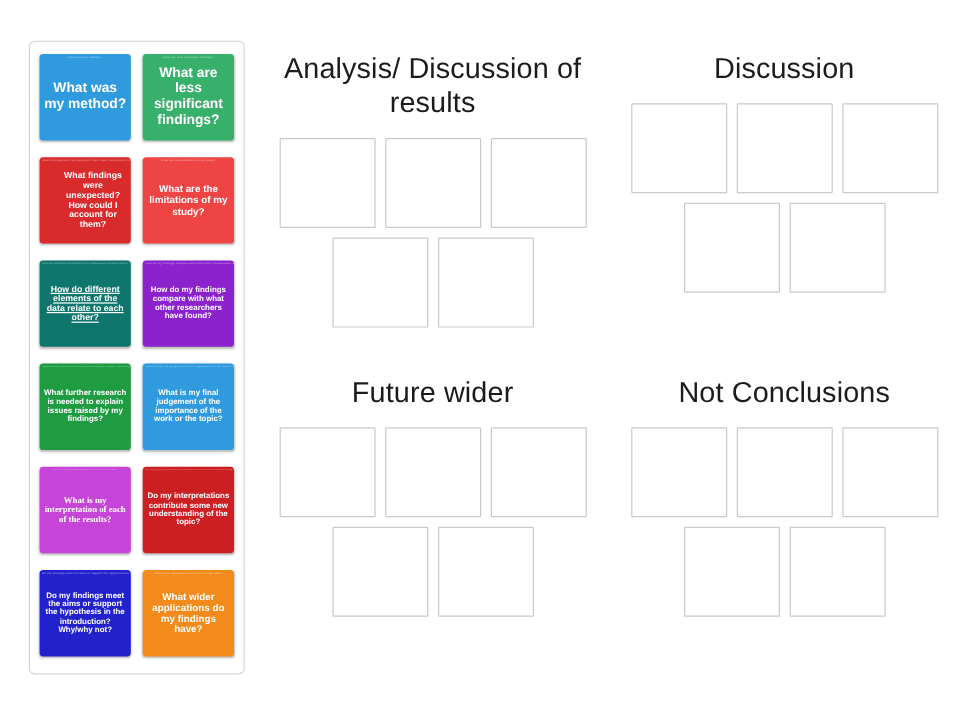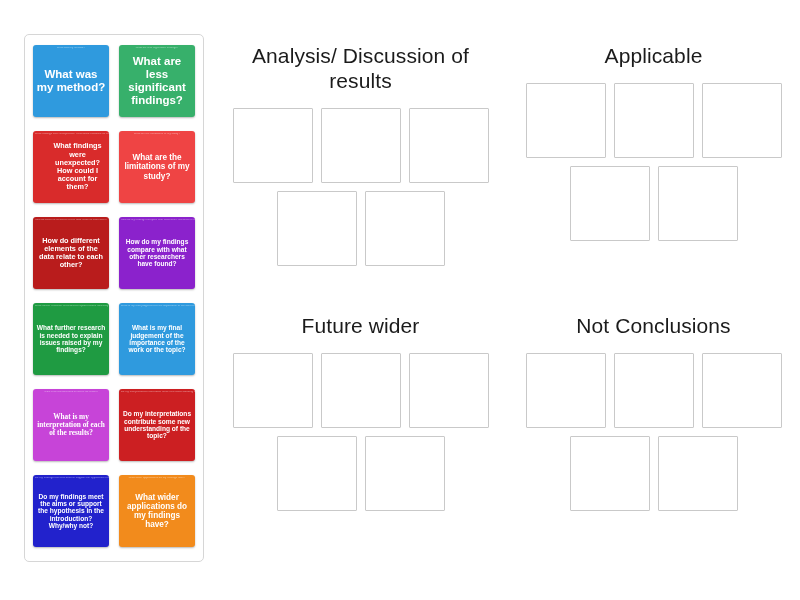--- a/index.html
+++ b/index.html
@@ -106,21 +106,21 @@
   }
 
   .quadrant {
     display: flex;
     flex-direction: column;
     align-items: center;
     padding-top: 10px;
   }
 
   .q-title {
-    font-size: 21px;
+    font-size: 24px;
     color: #1b1b1b;
     font-weight: normal;
     text-align: center;
     line-height: 1.18;
     letter-spacing: 0.1px;
     max-width: 250px;
   }
 
   .slot-area {
     margin-top: 14px;
@@ -161,21 +161,21 @@
           <div class="tile-text">What are less significant findings?</div>
         </div>
         <div class="tile sz-sm" style="background: rgb(217, 43, 43); padding-left: 16px;">
           <div class="ghost">What findings were unexpected? How could I account for them?</div>
           <div class="tile-text">What findings were unexpected? How could I account for them?</div>
         </div>
         <div class="tile sz-md" style="background: #ef4444;">
           <div class="ghost">What are the limitations of my study?</div>
           <div class="tile-text">What are the limitations of my study?</div>
         </div>
-        <div class="tile sz-sm" style="background: #b91c1c;">
+        <div class="tile sz-sm" style="background: #0f766e; text-decoration: underline;">
           <div class="ghost">How do different elements of the data relate to each other?</div>
           <div class="tile-text">How do different elements of the data relate to each other?</div>
         </div>
         <div class="tile sz-xs" style="background: rgb(139, 34, 204);">
           <div class="ghost">How do my findings compare with what other researchers have found?</div>
           <div class="tile-text">How do my findings compare with what other researchers have found?</div>
         </div>
         <div class="tile sz-xs" style="background: rgb(31, 155, 66);">
           <div class="ghost">What further research is needed to explain issues raised by my findings?</div>
           <div class="tile-text">What further research is needed to explain issues raised by my findings?</div>
@@ -213,21 +213,21 @@
               <div class="slot"></div>
               <div class="slot"></div>
             </div>
             <div class="slot-row">
               <div class="slot"></div>
               <div class="slot"></div>
             </div>
           </div>
         </div>
         <div class="quadrant">
-          <div class="q-title">Applicable</div>
+          <div class="q-title">Discussion</div>
           <div class="slot-area">
             <div class="slot-row">
               <div class="slot"></div>
               <div class="slot"></div>
               <div class="slot"></div>
             </div>
             <div class="slot-row">
               <div class="slot"></div>
               <div class="slot"></div>
             </div>

